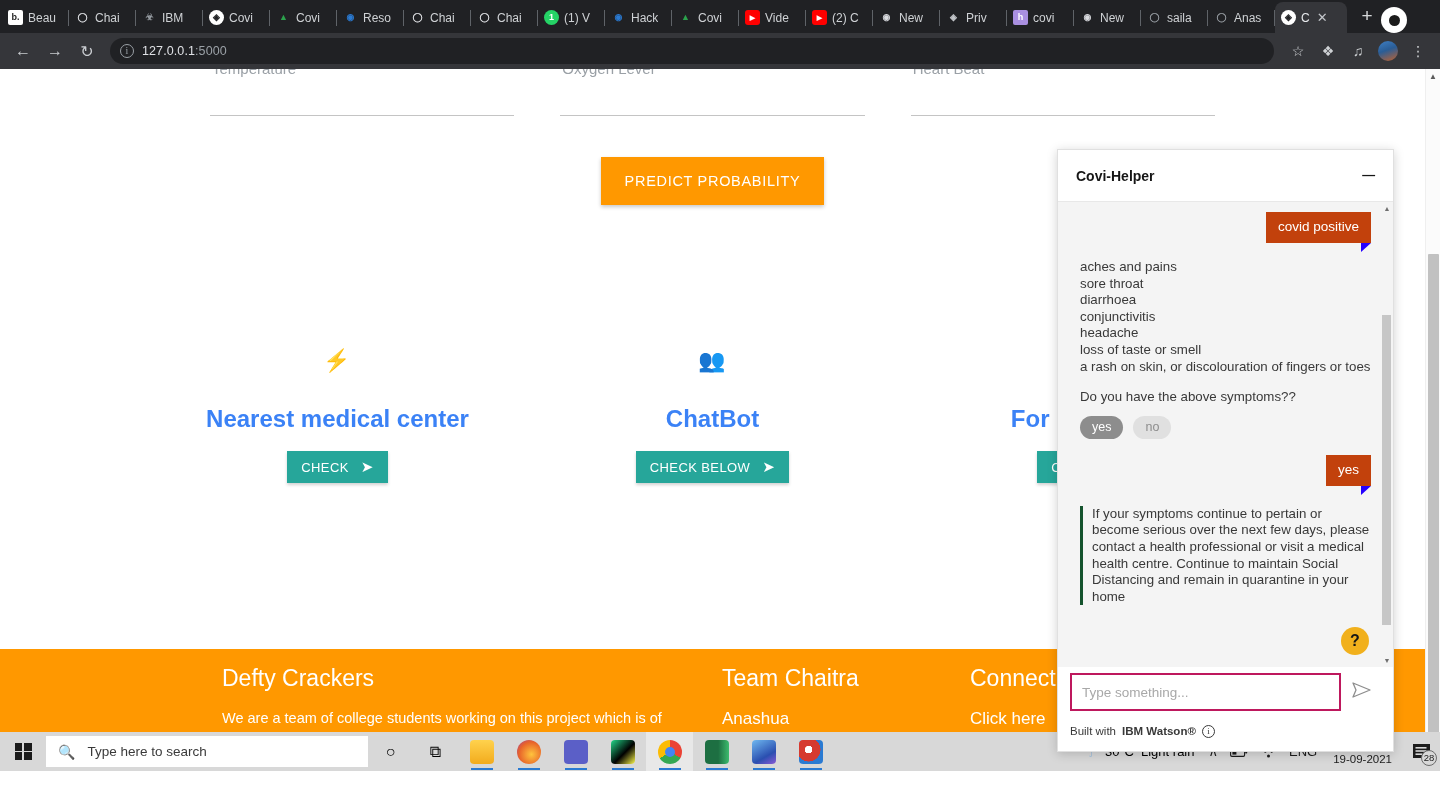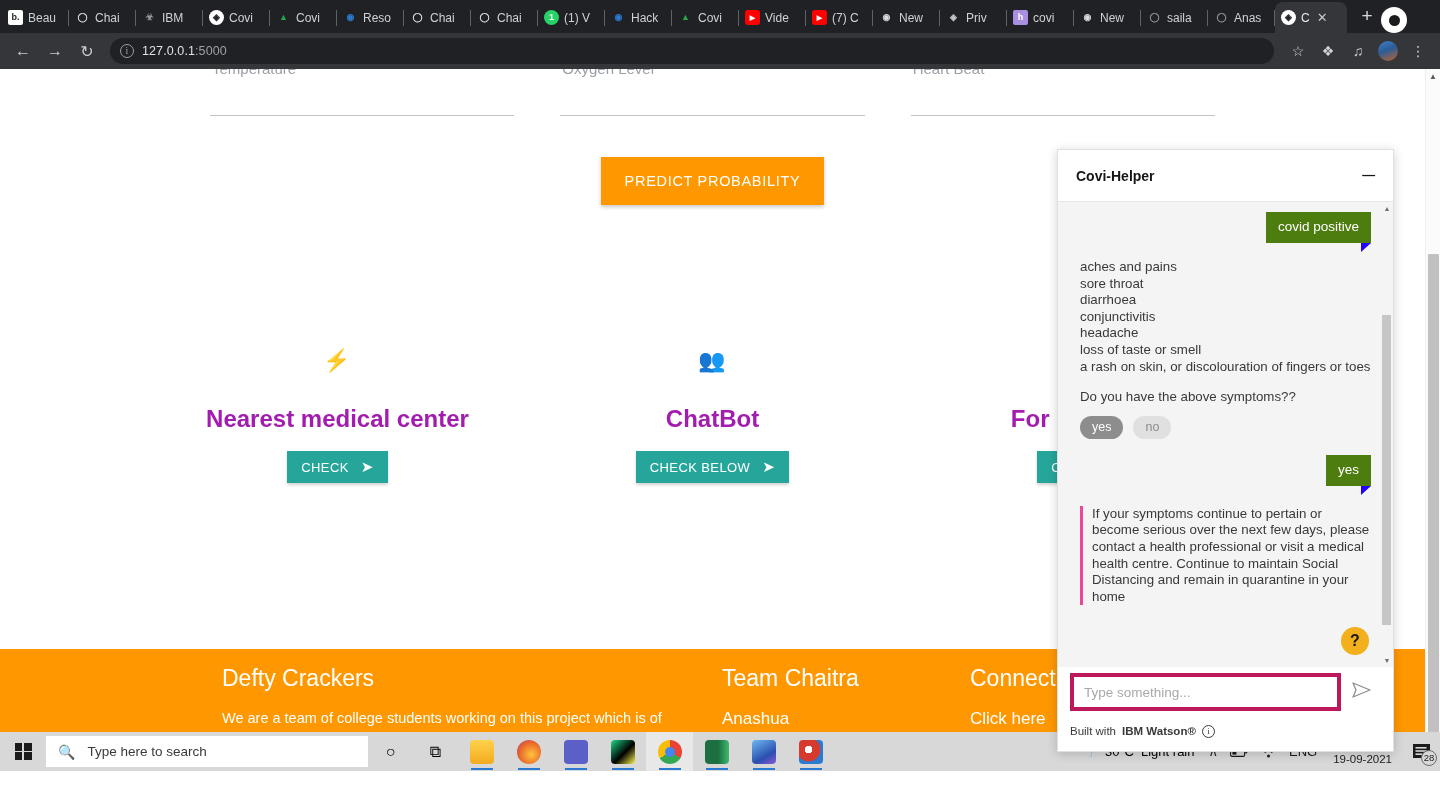--- a/index.html
+++ b/index.html
@@ -120,21 +120,21 @@
 
   
   #cards {
     display: flex; margin-top: 142px; padding: 0 150px;
   }
   .card { flex: 1 1 0; text-align: center; }
   .card-icon {
     color: #2196F3; font-size: 22px; height: 28px; line-height: 28px;
   }
   .card-title {
-    font-size: 24px; font-weight: bold; color: #a21caf;
+    font-size: 24px; font-weight: bold; color: #3b82f6;
     margin-top: 30px; white-space: nowrap;
   }
   .card-btn {
     margin-top: 18px; display: inline-flex; align-items: center; gap: 12px;
     background: #26A69A; color: #fff; border: none;
     height: 32px; padding: 0 14px; font-size: 13px; letter-spacing: .4px;
     box-shadow: 0 2px 3px rgba(0,0,0,.18);
     font-family: "Liberation Sans", sans-serif;
   }
   .card-btn .arrow { font-size: 15px; }
@@ -181,33 +181,33 @@
   #chat-title { font-size: 14px; font-weight: bold; color: #161616; flex: 1 1 auto; }
   #chat-minimize { font-size: 18px; color: #161616; }
 
   #chat-body {
     flex: 1 1 auto; background: #f4f4f4; position: relative;
     padding: 10px 22px 6px 22px; overflow: hidden;
   }
   .msg-row { display: flex; margin-bottom: 8px; }
   .msg-row.right { justify-content: flex-end; }
   .bubble-user {
-    background: #4d7c0f; color: #fff; font-size: 13.5px;
+    background: #c2410c; color: #fff; font-size: 13.5px;
     padding: 6px 12px 7px 12px; position: relative; line-height: 18px;
   }
   .bubble-user::after {
     content: ""; position: absolute; right: 0; bottom: -9px;
     border-left: 10px solid #2400ff; border-bottom: 9px solid transparent;
   }
   .bot-text {
     color: #393939; font-size: 13.3px; line-height: 16.6px; white-space: pre-line;
   }
   .bot-note {
     color: #393939; font-size: 13.3px; line-height: 16.6px;
-    border-left: 3px solid #ec4899; padding-left: 9px;
+    border-left: 3px solid #14532d; padding-left: 9px;
   }
   .choices { display: flex; gap: 10px; margin: 10px 0 4px 0; }
   .choice {
     border-radius: 13px; padding: 4px 12px; font-size: 12.5px; line-height: 15px;
   }
   .choice.sel { background: #8d8d8d; color: #fff; }
   .choice.unsel { background: #e0e0e0; color: #8d8d8d; }
   #help-fab {
     position: absolute; right: 24px; bottom: 12px;
     width: 28px; height: 28px; border-radius: 50%;
@@ -224,21 +224,21 @@
     position: absolute; left: 1px; width: 9px; top: 113px; height: 310px;
     background: #c6c6c6;
   }
 
   #chat-input-row {
     flex: 0 0 50px; display: flex; align-items: center;
     background: #fff; padding: 0 10px 0 0;
   }
   #chat-input {
     flex: 1 1 auto; height: 38px; margin: 0 0 0 12px;
-    border: 4px solid #be185d; background: #fff;
+    border: 2px solid #be185d; background: #fff;
     font-size: 13.5px; color: #a8a8a8; padding: 0 10px;
     font-family: "Liberation Sans", sans-serif;
   }
   #chat-input::placeholder { color: #a8a8a8; }
   #chat-send { width: 42px; text-align: center; color: #8d8d8d; font-size: 18px; }
   #chat-footer {
     flex: 0 0 34px; background: #fff; display: flex; align-items: center;
     padding: 0 0 6px 12px; gap: 6px; font-size: 11.5px; color: #393939;
   }
   #chat-footer b { font-weight: bold; }
@@ -341,21 +341,21 @@
     <div class="tab">
       <span class="favicon" style="color:#2ba24c">▲</span>
       <span class="tab-title">Covi</span>
     </div>
     <div class="tab">
       <span class="favicon" style="background:#ff0000;color:#fff;border-radius:3px;font-size:7px">▶</span>
       <span class="tab-title">Vide</span>
     </div>
     <div class="tab">
       <span class="favicon" style="background:#ff0000;color:#fff;border-radius:3px;font-size:7px">▶</span>
-      <span class="tab-title">(7) C</span>
+      <span class="tab-title">(2) C</span>
     </div>
     <div class="tab">
       <span class="favicon" style="color:#dadce0">◉</span>
       <span class="tab-title">New</span>
     </div>
     <div class="tab">
       <span class="favicon" style="color:#c3c6ca">◈</span>
       <span class="tab-title">Priv</span>
     </div>
     <div class="tab">

